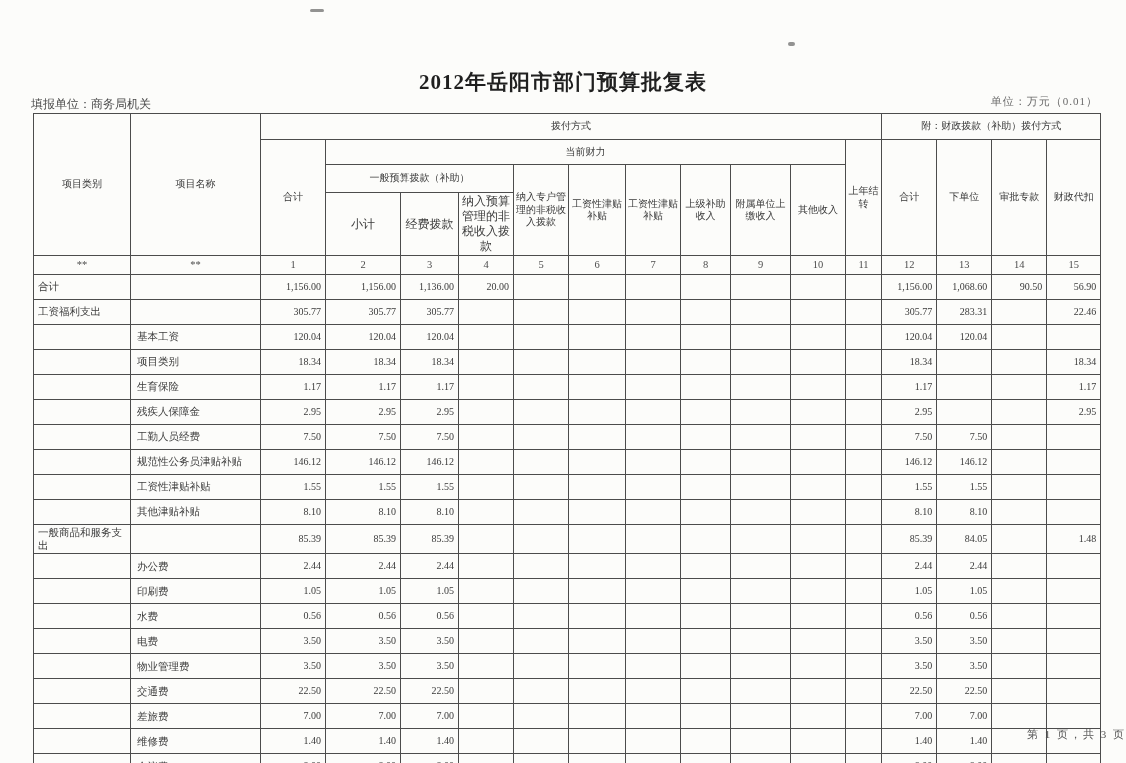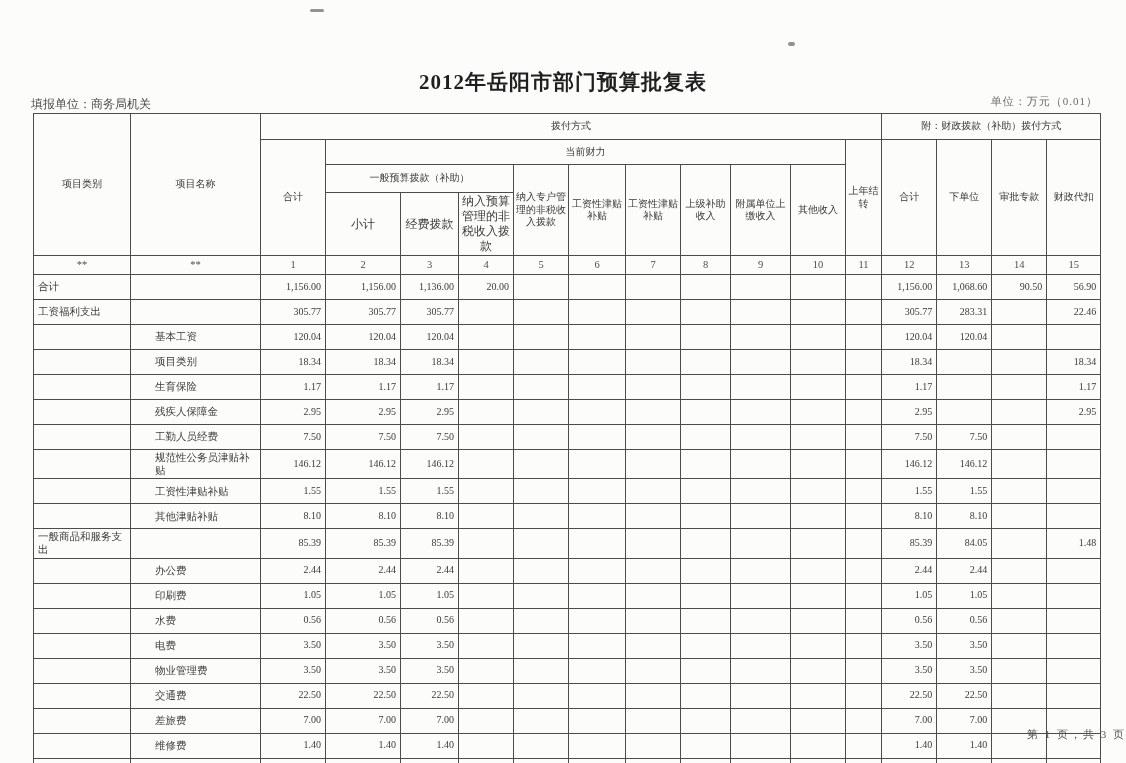--- a/index.html
+++ b/index.html
@@ -28,21 +28,21 @@
     padding:1px 2px;color:#3a3a3a;
     overflow:hidden;
   }
   thead tr.rA td{height:23px;}
   thead tr.rB td{height:22px;}
   thead tr.rC td{height:25px;font-size:10px;}
   thead tr.rD td{height:39px;font-size:12px;}
   thead tr.rNum td{height:16px;font-size:10.5px;color:#4d4d4d;}
   tbody td{height:22px;font-size:11px;color:#474747;}
   tbody td.cat{text-align:left;padding-left:4px;font-size:10.5px;color:#3d3d3d;}
-  tbody td.name{text-align:left;padding-left:24px;font-size:10.5px;color:#3d3d3d;}
+  tbody td.name{text-align:left;padding-left:6px;font-size:10.5px;color:#3d3d3d;}
   tbody td.num{text-align:right;padding-right:4px;font-family:"Liberation Serif","DejaVu Serif",serif;}
   .page-footer{
     position:absolute;top:727px;left:0;width:100%;
     text-align:right;font-size:11px;color:#555;letter-spacing:2px;
   }
 </style>
 </head>
 <body>
 
 <div class="page">

